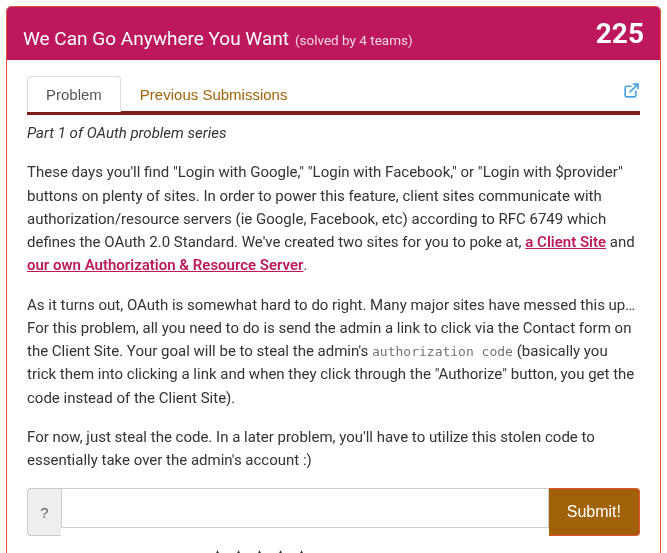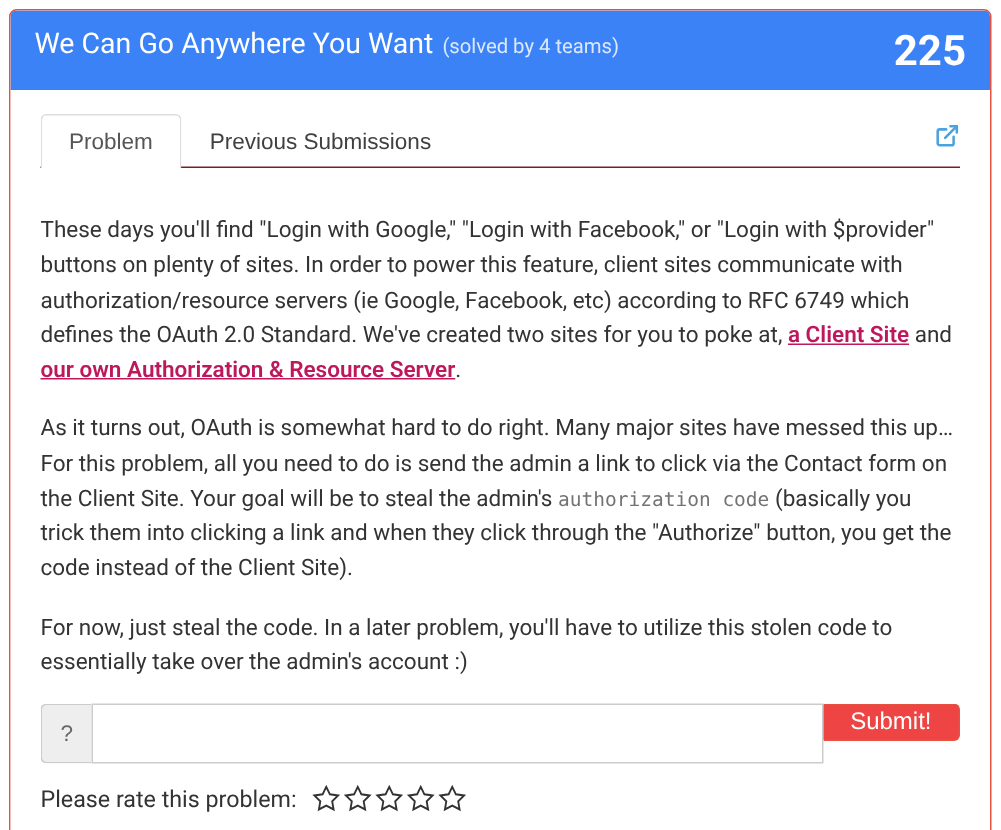--- a/index.html
+++ b/index.html
@@ -10,44 +10,44 @@
     font-size: 15px;
     color: #333;
   }
   .panel {
     margin: 6px;
     border: 1px solid #e55240;
     border-radius: 5px;
     overflow: hidden;
   }
   .panel-header {
-    background: #3b82f6;
+    background: #be185d;
     color: #fff;
     padding: 10px 16px;
     display: flex;
-    align-items: flex-start;
+    align-items: flex-end;
     justify-content: space-between;
   }
   .title-wrap { display: flex; align-items: baseline; gap: 6px; }
   .panel-title { font-weight: 400; font-size: 19px; }
   .solved { font-size: 13.5px; opacity: 0.82; }
   .points { font-weight: 700; font-size: 28px; }
   .panel-body { background: #fff; padding: 16px 20px 18px; position: relative; }
   .tabs {
     display: flex;
     align-items: center;
-    border-bottom: 1px solid #7f1d1d;
-    margin-bottom: 30px;
+    border-bottom: 4px solid #7f1d1d;
+    margin-bottom: 7px;
     position: relative;
   }
   .tab {
     padding: 9px 18px;
     font-size: 15px;
     cursor: pointer;
-    color: #404040;
+    color: #a16207;
     border: 1px solid transparent;
     border-bottom: none;
     border-top-left-radius: 4px;
     border-top-right-radius: 4px;
     margin-bottom: -1px;
     background: transparent;
   }
   .tab.active {
     color: #555;
     border-color: #ddd;
@@ -87,28 +87,28 @@
     flex: 1;
     border: 1px solid #ccc;
     padding: 8px 10px;
     font-size: 15px;
     outline: none;
     height: 40px;
   }
   .submit-btn {
     border: 1px solid #e55240;
     border-left: none;
-    background: #ef4444;
+    background: #a16207;
     color: #fff;
     font-size: 16px;
     padding: 0 18px;
     border-top-right-radius: 4px;
     border-bottom-right-radius: 4px;
     cursor: pointer;
-    height: 25px;
+    height: 48px;
     text-align: center;
   }
   .rate-row { display: flex; align-items: center; gap: 10px; font-size: 15.5px; }
   .stars { display: flex; gap: 2px; }
   .star { cursor: pointer; color: #333; }
   .star svg { width: 19px; height: 19px; display: block; }
 </style>
 </head>
 <body>
 
@@ -128,20 +128,21 @@
       <span class="ext-link">
         <svg viewBox="0 0 24 24" fill="none" stroke="currentColor" stroke-width="2.4" stroke-linecap="round" stroke-linejoin="round">
             <path d="M18 13v6a2 2 0 0 1-2 2H5a2 2 0 0 1-2-2V8a2 2 0 0 1 2-2h6"></path>
             <polyline points="15 3 21 3 21 9"></polyline>
             <line x1="10" y1="14" x2="21" y2="3"></line>
           </svg>
       </span>
     </div>
 
     <div class="content">
+      <p><em>Part 1 of OAuth problem series</em></p>
       <p><span>These days you'll find "Login with Google," "Login with Facebook," or "Login with $provider" buttons on plenty of sites. In order to power this feature, client sites communicate with authorization/resource servers (ie Google, Facebook, etc) according to RFC 6749 which defines the OAuth 2.0 Standard. We've created two sites for you to poke at, </span><a href="#">a Client Site</a><span> and </span><a href="#">our own Authorization &amp; Resource Server</a><span>.</span></p>
       <p><span>As it turns out, OAuth is somewhat hard to do right. Many major sites have messed this up… For this problem, all you need to do is send the admin a link to click via the Contact form on the Client Site. Your goal will be to steal the admin's </span><code>authorization code</code><span> (basically you trick them into clicking a link and when they click through the "Authorize" button, you get the code instead of the Client Site).</span></p>
       <p>For now, just steal the code. In a later problem, you'll have to utilize this stolen code to essentially take over the admin's account :)</p>
     </div>
 
     <div class="answer-row">
       <button class="hint-btn">?</button>
       <input class="answer-input" type="text" placeholder="" style="">
       <button class="submit-btn">Submit!</button>
     </div>

